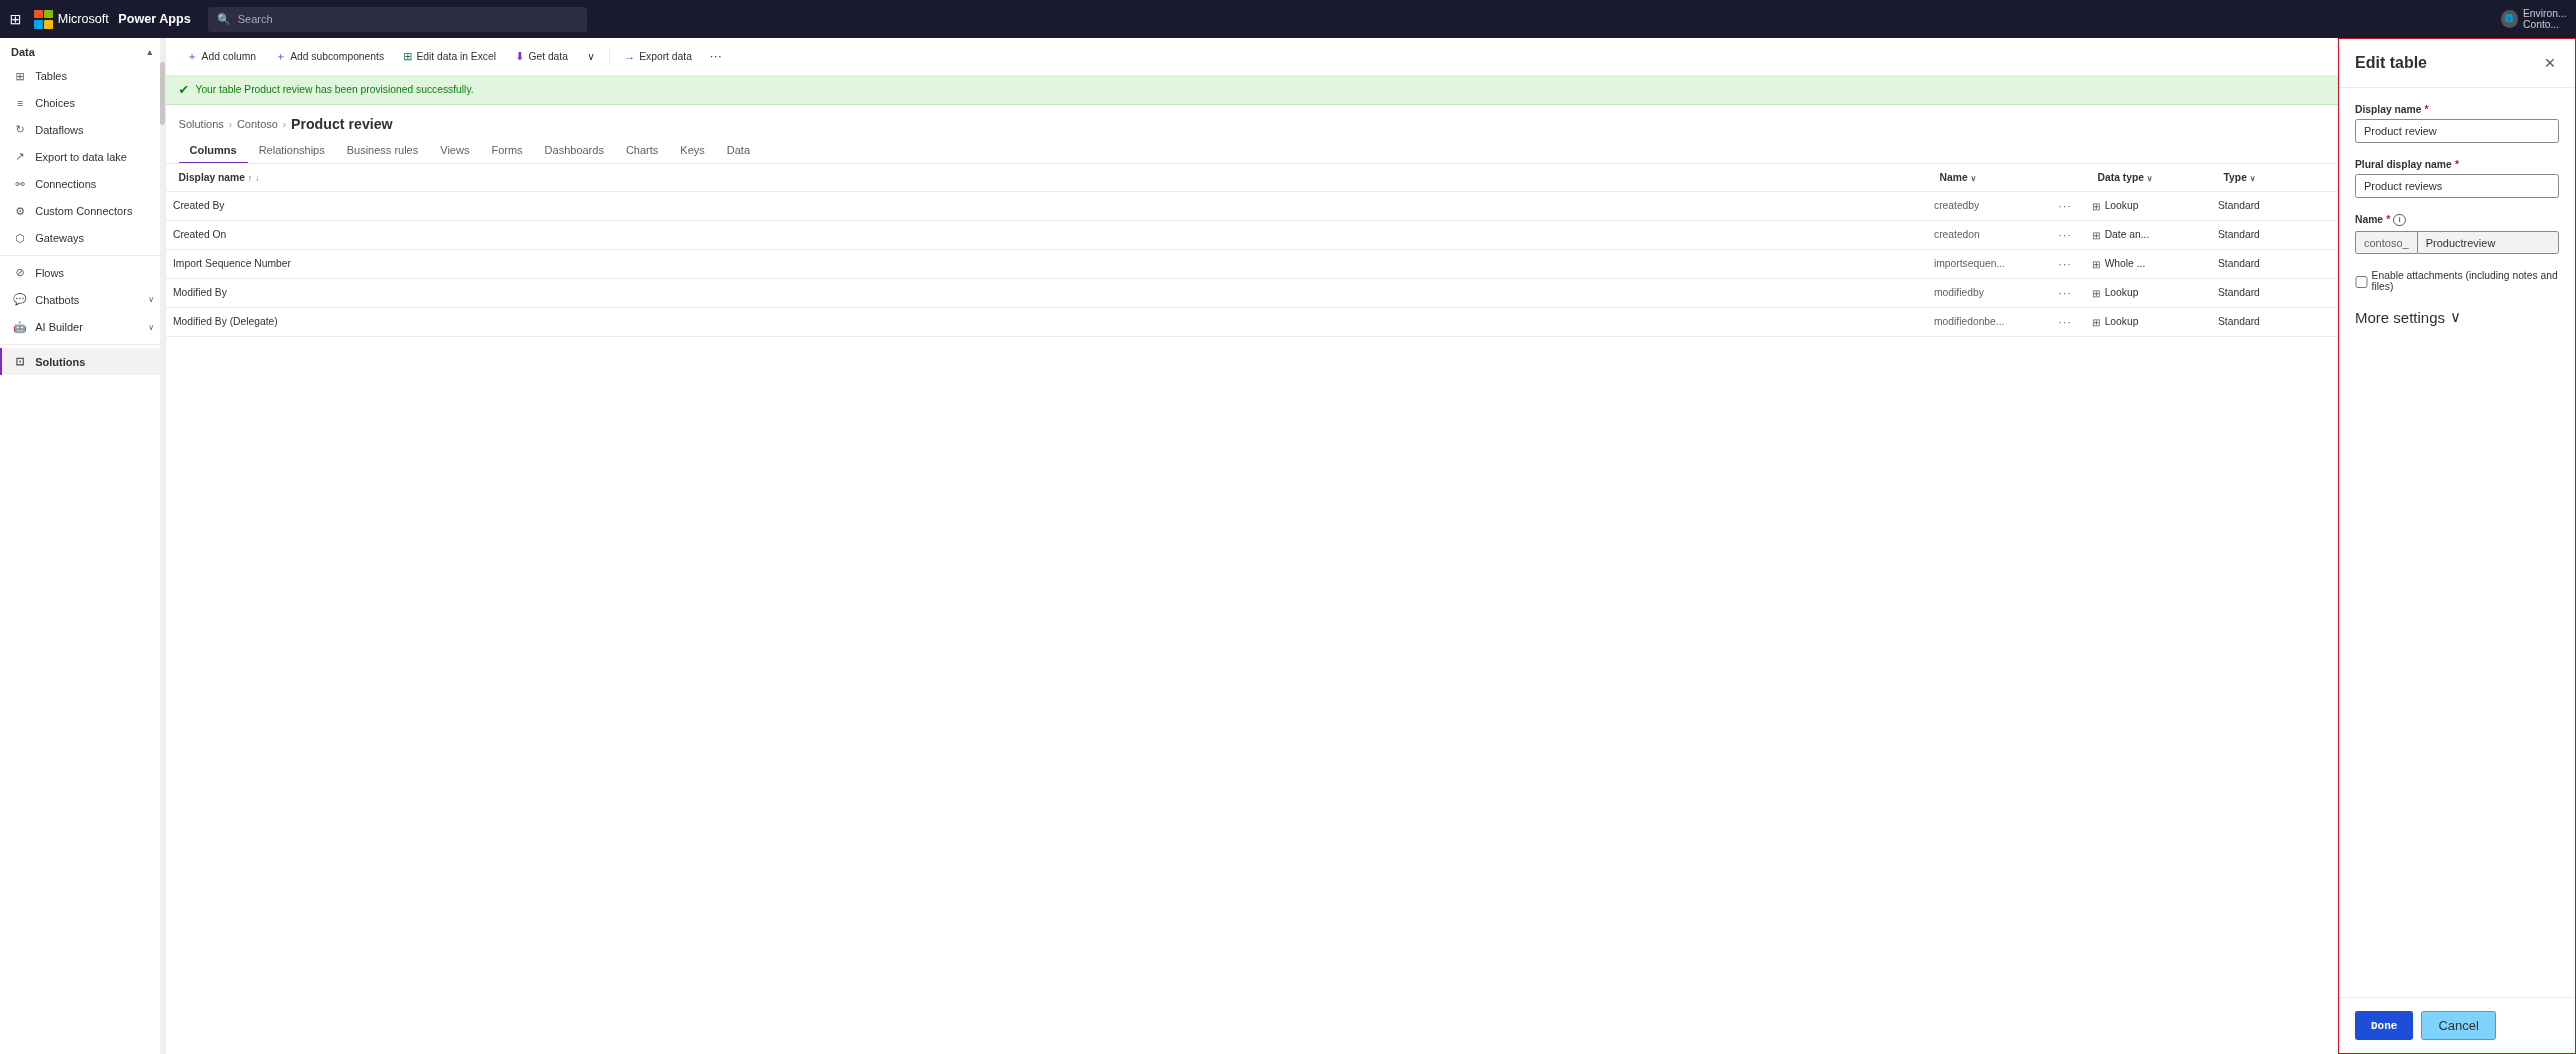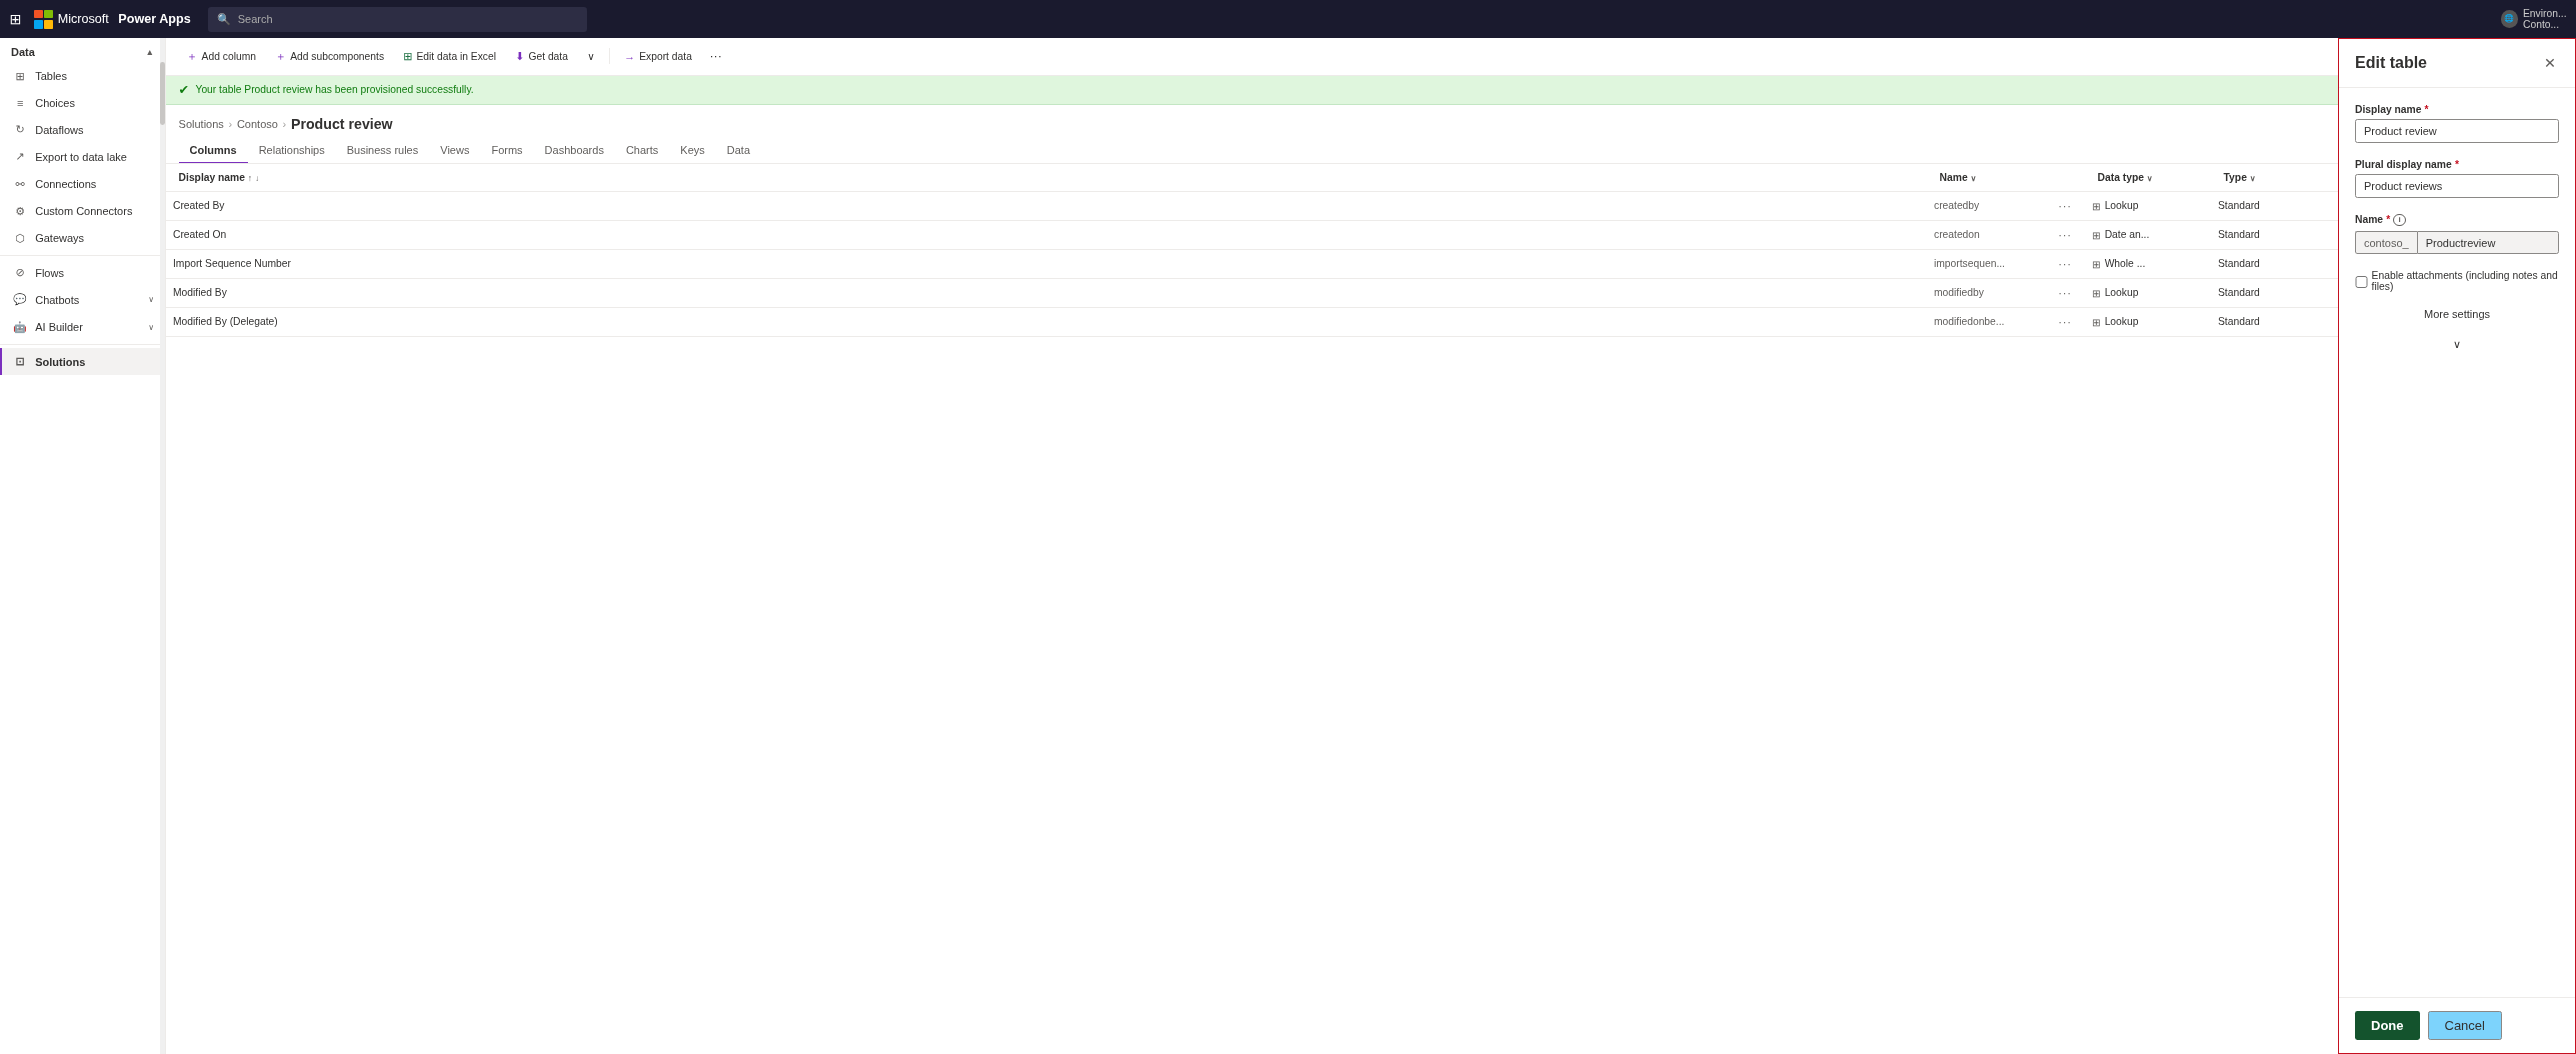--- a/index.html
+++ b/index.html
@@ -82,23 +82,23 @@
     .form-label { font-size: 10.3px; font-weight: 600; color: #323130; display: flex; align-items: center; gap: 3.2px; }
     .form-label .required { color: #c50f1f; }
     .form-label .info-icon { width: 12.6px; height: 12.6px; border-radius: 50%; border: 0.8px solid #605e5c; display: inline-flex; align-items: center; justify-content: center; font-size: 8px; color: #605e5c; cursor: pointer; }
     .form-input { padding: 4.7px 8px; border: 0.8px solid #8a8886; border-radius: 2.4px; font-size: 11px; color: #323130; outline: none; font-family: inherit; }
     .form-input-group { display: flex; gap: 0; }
     .form-input-prefix { padding: 4.7px 8px; background: #f3f2f1; border: 0.8px solid #8a8886; border-right: none; border-radius: 2.4px 0 0 2.4px; font-size: 11px; color: #605e5c; }
     .form-input-suffix { padding: 4.7px 8px; background: #f3f2f1; border: 0.8px solid #8a8886; border-radius: 0 2.4px 2.4px 0; font-size: 11px; color: #323130; flex: 1; }
     .checkbox-row { display: flex; align-items: center; gap: 4px; }
     .checkbox-row input[type=checkbox] { width: 12.6px; height: 12.6px; margin-top: 1.6px; cursor: pointer; flex-shrink: 0; }
     .checkbox-label { font-size: 10.3px; color: #323130; }
-    .more-settings { display: flex; align-items: center; gap: 18px; color: #323130; font-size: 11px; cursor: pointer; font-weight: 400; flex-direction: column; }
+    .more-settings { display: flex; align-items: center; gap: 5px; color: #323130; font-size: 15px; cursor: pointer; font-weight: 400; }
     .edit-panel-footer { padding: 12.6px 16px; border-top: 0.8px solid #edebe9; display: flex; gap: 8px; justify-content: flex-start; }
-    .btn-primary { padding: 6.3px 16px; background: #14532d; color: #fff; border: none; border-radius: 2.4px; font-size: 13px; font-weight: 600; cursor: pointer; }
+    .btn-primary { padding: 6.3px 16px; background: #1d4ed8; color: #fff; border: none; border-radius: 2.4px; font-size: 11px; font-weight: 600; cursor: pointer; font-family: Liberation Mono, monospace; }
     .btn-secondary { padding: 6.3px 16px; background: #7dd3fc; color: #323130; border: 0.8px solid #8a8886; border-radius: 2.4px; font-size: 13px; cursor: pointer; }
   </style>
 </head>
 <body>
 
 <div class="topbar">
   <span class="topbar-waffle">⊞</span>
   <div class="topbar-logo">
     <div class="topbar-logo-grid">
       <span class="r"></span>

